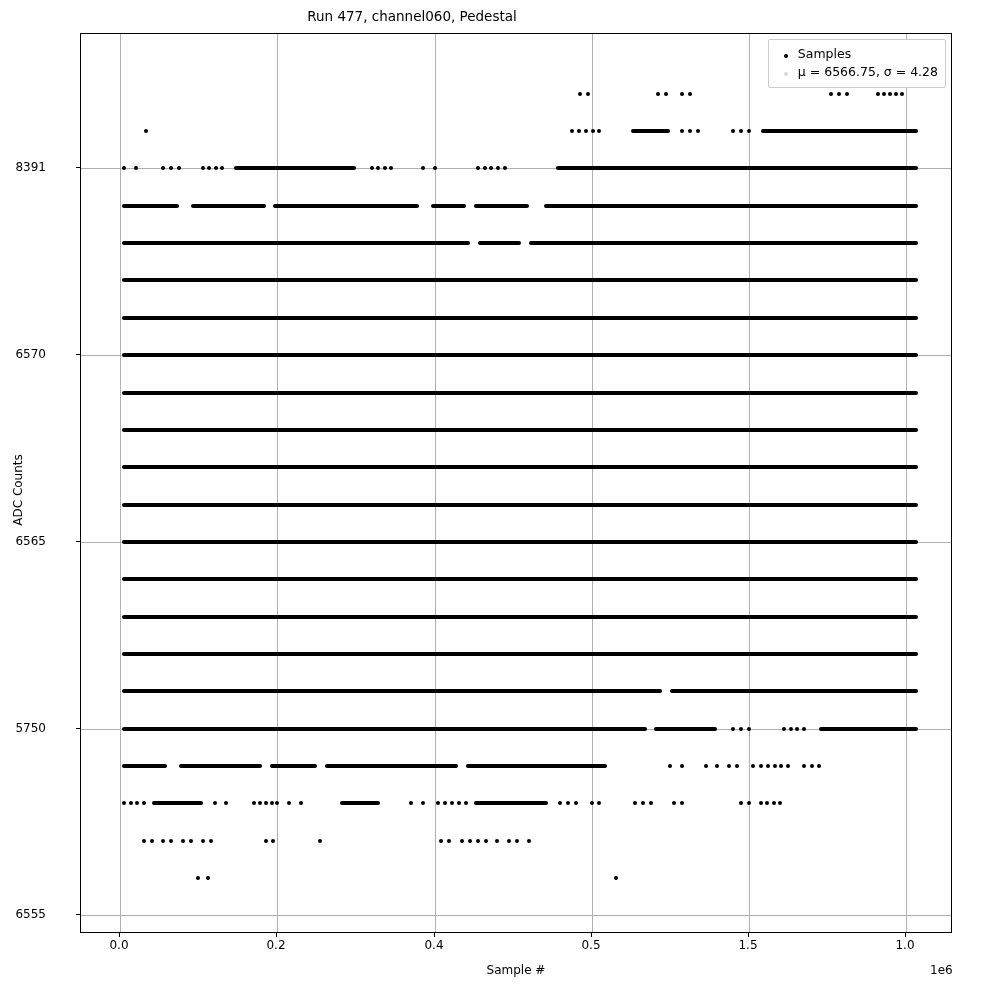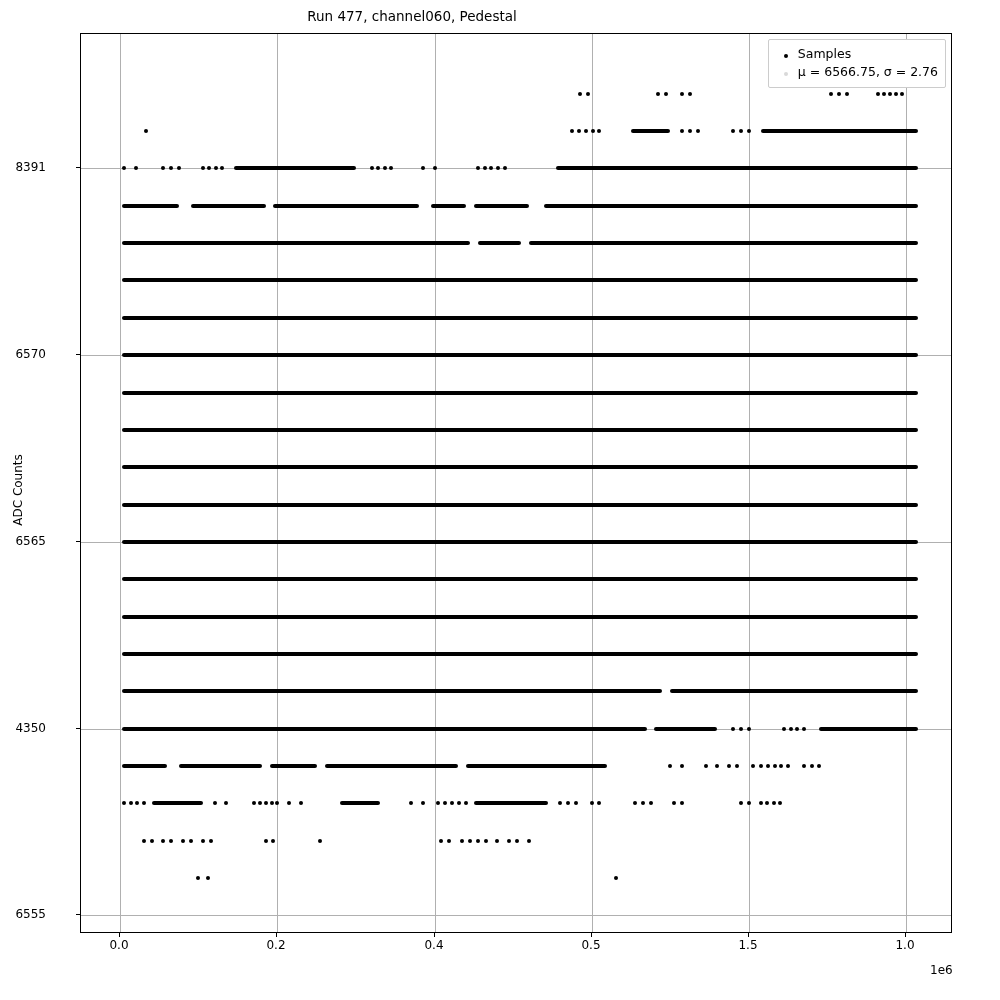--- a/index.html
+++ b/index.html
@@ -152,20 +152,21 @@
   }
 </style>
 </head>
 <body>
 
 <div id="figure">
 
   <div id="title">Run 477, channel060, Pedestal</div>
 
   <div id="ylabel">ADC Counts</div>
+  <div id="xlabel">Sample #</div>
   <div id="xexp">1e6</div>
 
   <div id="tick-labels"></div>
 
   <div id="axes">
     <div id="grid-layer">
         <div class="gridline-v" style="left: 39px;"></div>
         <div class="gridline-v" style="left: 196px;"></div>
         <div class="gridline-v" style="left: 354px;"></div>
         <div class="gridline-v" style="left: 511px;"></div>
@@ -345,39 +346,39 @@
         <div class="pt" style="left: 535.377px; top: 843.983px;"></div>
       </div>
 
     <div id="legend">
       <div class="legend-row legend-title-row">
         <span class="legend-marker"><span class="legend-dot"></span></span>
         <span class="legend-label">Samples</span>
       </div>
       <div class="legend-row">
         <span class="legend-marker"><span class="legend-dot faint"></span></span>
-        <span class="legend-label">μ = 6566.75, σ = 2.76</span>
+        <span class="legend-label">μ = 6566.75, σ = 4.28</span>
       </div>
     </div>
   </div>
 <div class="xtick-label" style="left: 119px; text-align: right;">0.0</div>
     <div style="position: absolute; left: 119px; top: 933px; width: 1px; height: 4px; background: rgb(0, 0, 0);"></div>
     <div class="xtick-label" style="left: 276px;">0.2</div>
     <div style="position: absolute; left: 276px; top: 933px; width: 1px; height: 4px; background: rgb(0, 0, 0);"></div>
     <div class="xtick-label" style="left: 434px;">0.4</div>
     <div style="position: absolute; left: 434px; top: 933px; width: 1px; height: 4px; background: rgb(0, 0, 0);"></div>
     <div class="xtick-label" style="left: 591px;">0.5</div>
     <div style="position: absolute; left: 591px; top: 933px; width: 1px; height: 4px; background: rgb(0, 0, 0);"></div>
     <div class="xtick-label" style="left: 748px;">1.5</div>
     <div style="position: absolute; left: 748px; top: 933px; width: 1px; height: 4px; background: rgb(0, 0, 0);"></div>
     <div class="xtick-label" style="left: 905px;">1.0</div>
     <div style="position: absolute; left: 905px; top: 933px; width: 1px; height: 4px; background: rgb(0, 0, 0);"></div>
     <div class="ytick-label" style="top: 914px;">6555</div>
     <div style="position: absolute; left: 76px; top: 914px; width: 4px; height: 1px; background: rgb(0, 0, 0);"></div>
-    <div class="ytick-label" style="top: 728px;">4350</div>
+    <div class="ytick-label" style="top: 728px;">5750</div>
     <div style="position: absolute; left: 76px; top: 728px; width: 4px; height: 1px; background: rgb(0, 0, 0);"></div>
     <div class="ytick-label" style="top: 541px;">6565</div>
     <div style="position: absolute; left: 76px; top: 541px; width: 4px; height: 1px; background: rgb(0, 0, 0);"></div>
     <div class="ytick-label" style="top: 354px;">6570</div>
     <div style="position: absolute; left: 76px; top: 354px; width: 4px; height: 1px; background: rgb(0, 0, 0);"></div>
     <div class="ytick-label" style="top: 167px;">8391</div>
     <div style="position: absolute; left: 76px; top: 167px; width: 4px; height: 1px; background: rgb(0, 0, 0);"></div>
   </div>
 
 </body></html>

